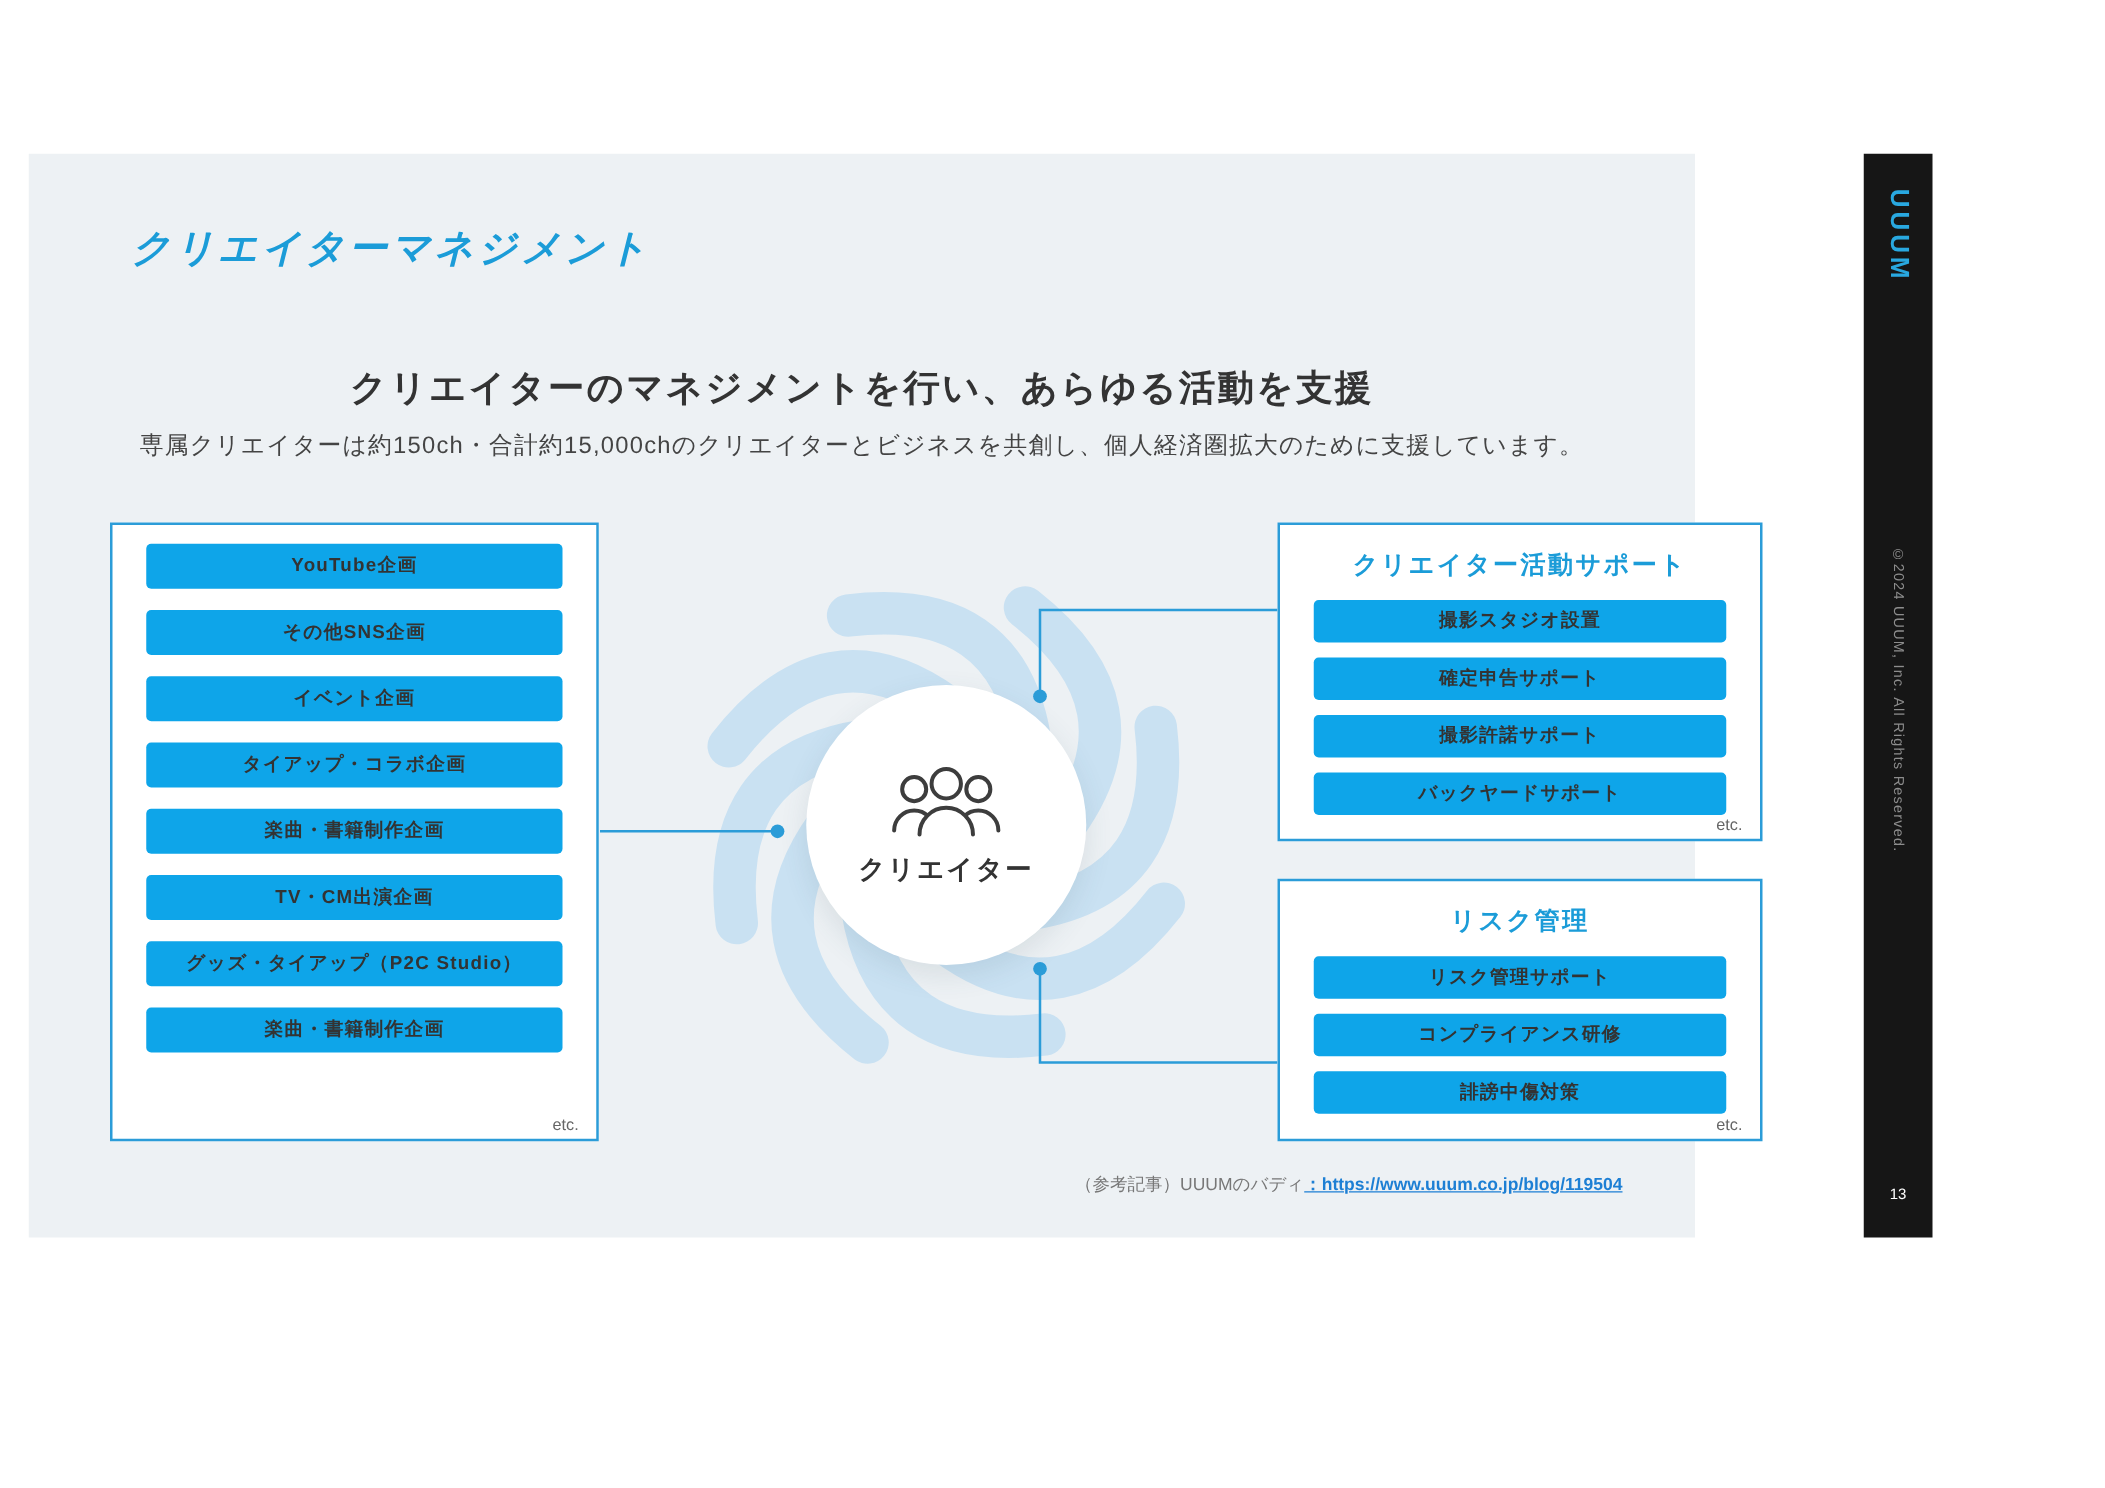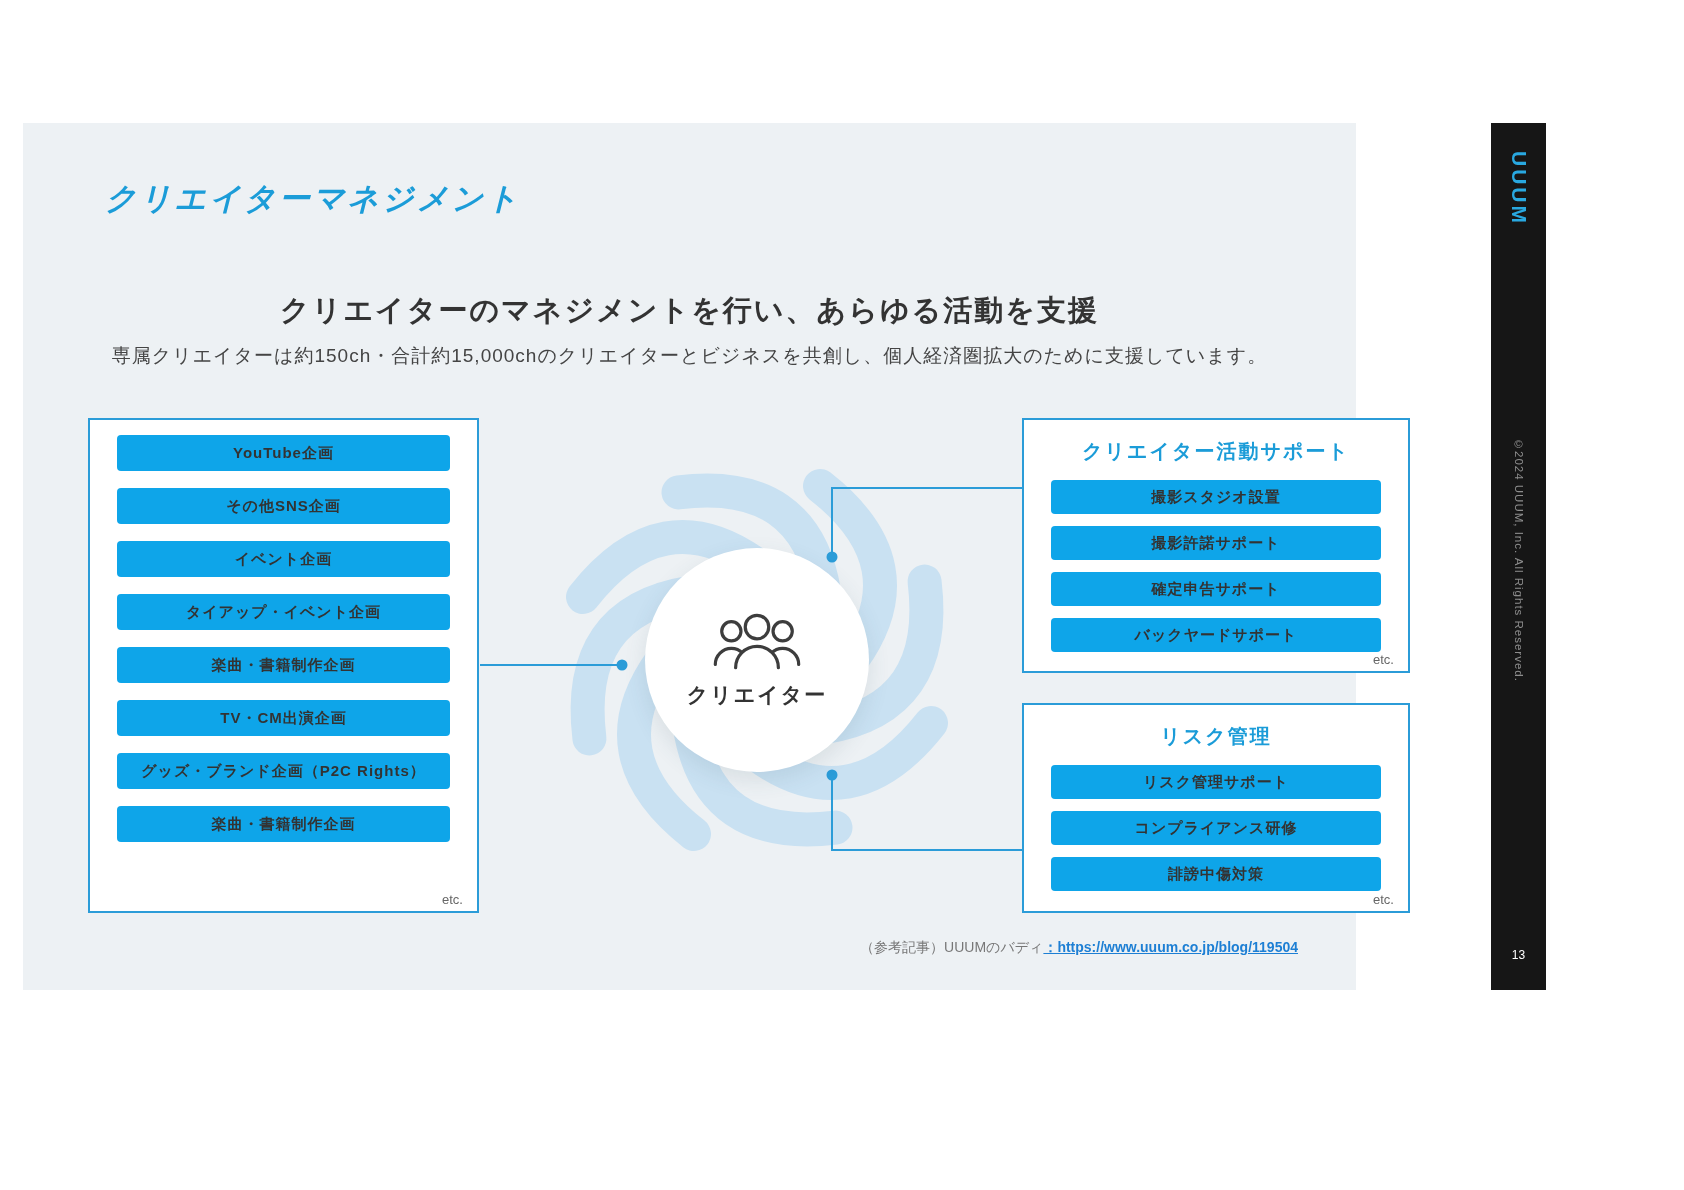--- a/index.html
+++ b/index.html
@@ -133,35 +133,35 @@
       </g>
     </svg>
     <div class="hub-label">クリエイター</div>
   </div>
 
   <div class="box box-left">
     <div class="box-items">
         <div class="pill">YouTube企画</div>
         <div class="pill">その他SNS企画</div>
         <div class="pill">イベント企画</div>
-        <div class="pill">タイアップ・イベント企画</div>
+        <div class="pill">タイアップ・コラボ企画</div>
         <div class="pill">楽曲・書籍制作企画</div>
         <div class="pill">TV・CM出演企画</div>
-        <div class="pill">グッズ・ブランド企画（P2C Rights）</div>
+        <div class="pill">グッズ・タイアップ（P2C Studio）</div>
         <div class="pill">楽曲・書籍制作企画</div>
       </div>
     <div class="etc">etc.</div>
   </div>
 
   <div class="box box-right-top">
     <div class="box-title">クリエイター活動サポート</div>
     <div class="box-items">
         <div class="pill">撮影スタジオ設置</div>
+        <div class="pill">確定申告サポート</div>
         <div class="pill">撮影許諾サポート</div>
-        <div class="pill">確定申告サポート</div>
         <div class="pill">バックヤードサポート</div>
       </div>
     <div class="etc">etc.</div>
   </div>
 
   <div class="box box-right-bottom">
     <div class="box-title">リスク管理</div>
     <div class="box-items">
         <div class="pill">リスク管理サポート</div>
         <div class="pill">コンプライアンス研修</div>

